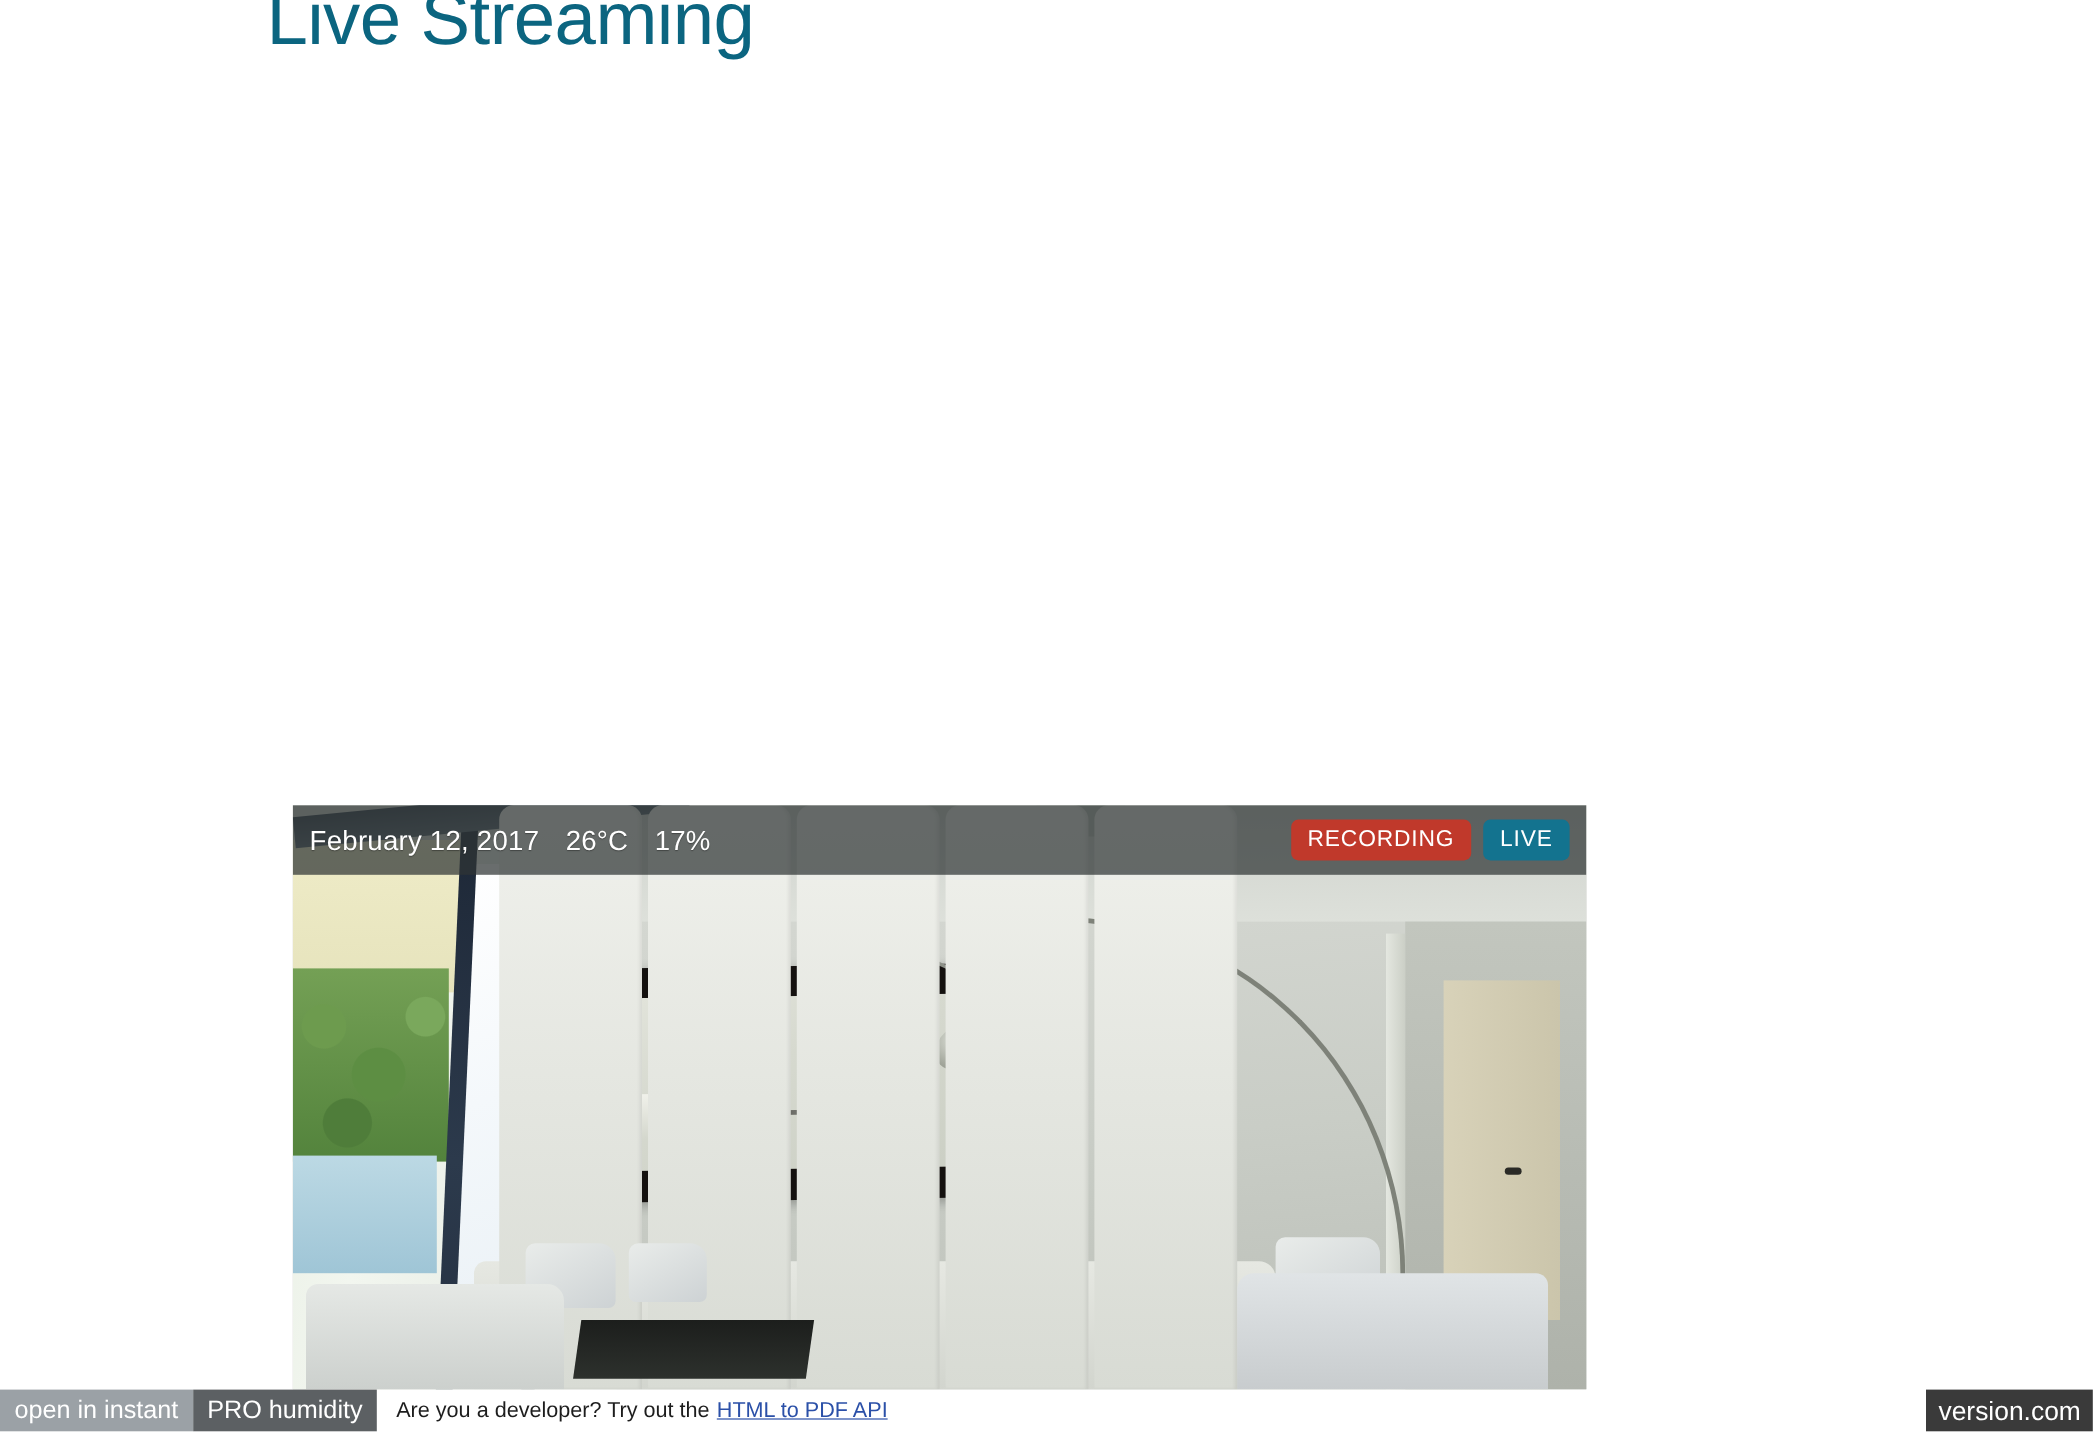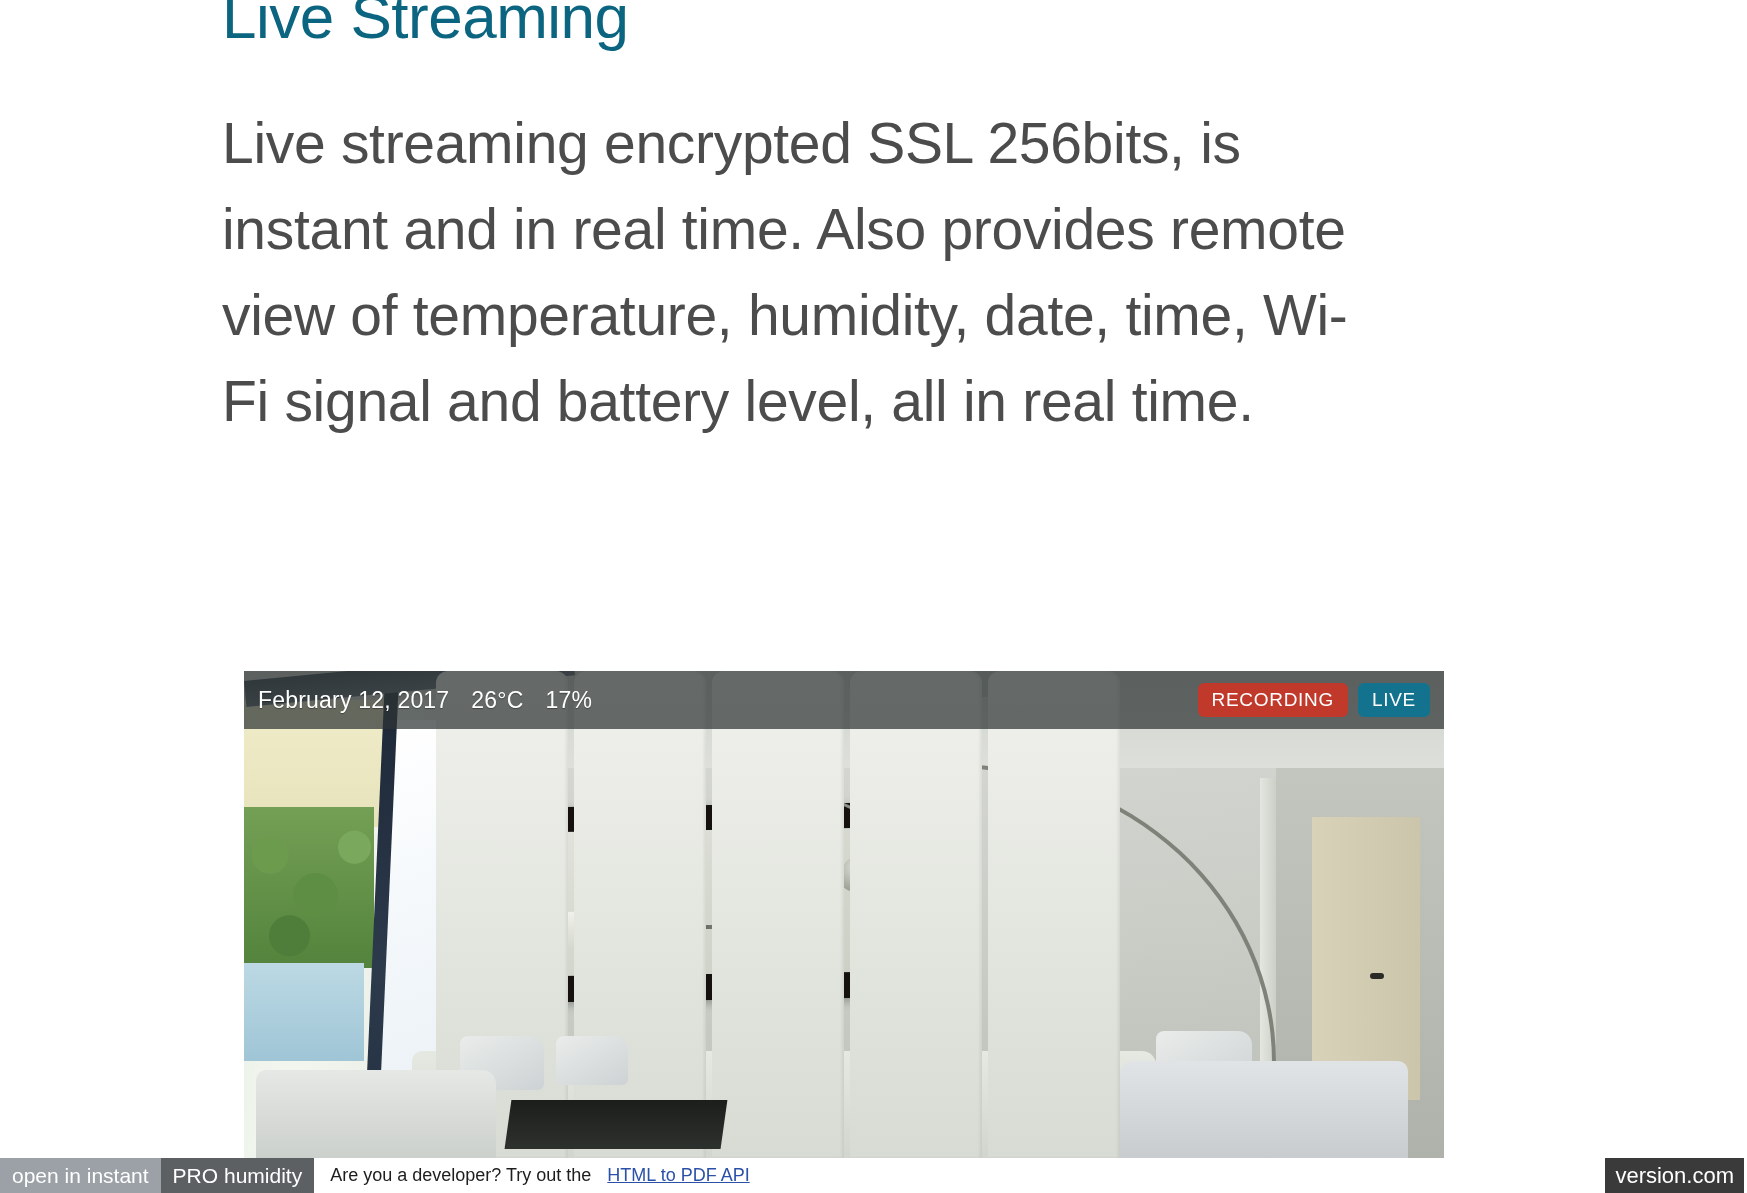--- a/index.html
+++ b/index.html
@@ -43,21 +43,21 @@
     color: #4c4c4c;
     font-weight: normal;
     letter-spacing: -0.3px;
   }
 
   
   .camera-frame {
     position: absolute;
     left: 244px;
     top: 671px;
-    width: 1200px;
+    width: 1078px;
     height: 487px;
     overflow: hidden;
     background: #cfd2cc;
   }
 
   .scene {
     position: absolute;
     inset: 0;
     
     background:
@@ -336,21 +336,21 @@
     padding: 0 12px;
     background: #5c6063;
     color: #ffffff;
     font-size: 21px;
   }
   .footer-dev {
     display: flex; align-items: center;
     padding: 0 16px;
     color: #1d1d1d;
     font-size: 18px;
-    gap: 16px;
+    gap: 6px;
   }
   .footer-link {
     color: #2b50a8;
     text-decoration: underline;
     font-size: 18px;
   }
   .footer-spacer { flex: 1; }
   .footer-brand {
     display: flex; align-items: center;
     padding: 0 10px;
@@ -360,21 +360,20 @@
     margin-right: 3px;
   }
 </style>
 </head>
 <body>
 
 <div class="page">
 
   <h1 class="slide-title">Live Streaming</h1>
 
-  <p class="slide-body">Live streaming encrypted SSL 256bits, is instant and in real time. Also provides remote view of temperature, humidity, date, time, Wi-Fi signal and battery level, all in real time.</p>
 
   <div class="camera-frame">
 
     <div class="scene">
       <div class="ceiling"></div>
       <div class="duct"></div>
 
       <div class="door-wall"></div>
       <div class="door-outside-top"></div>
       <div class="door-foliage"></div>

